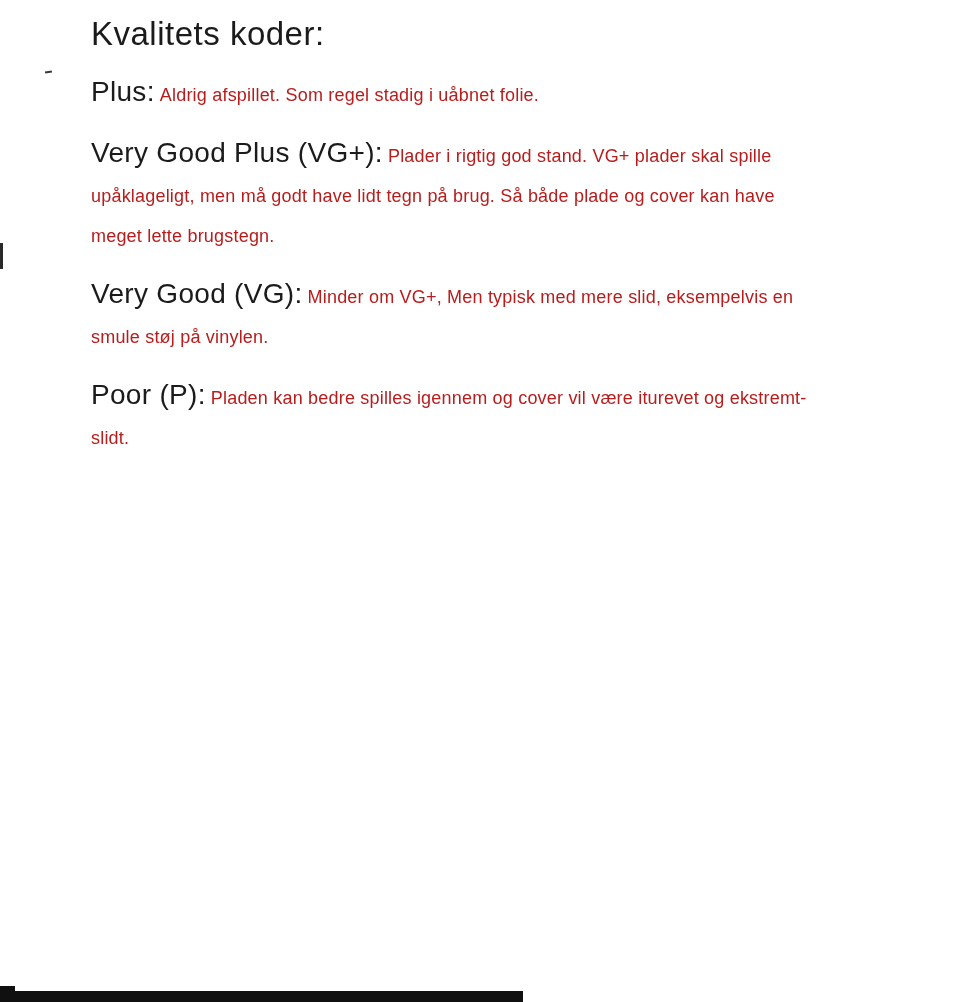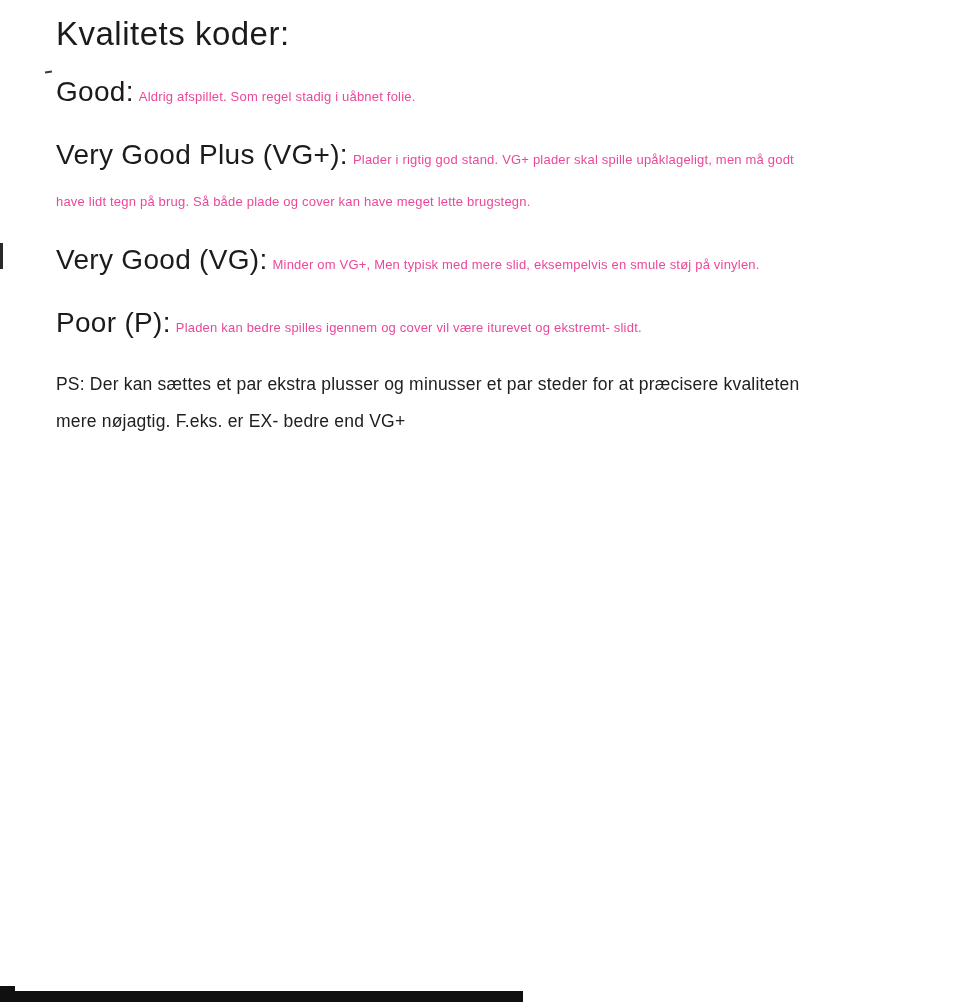--- a/index.html
+++ b/index.html
@@ -15,21 +15,21 @@
     font-family: "Liberation Sans", sans-serif;
     color: #1c1c1c;
   }
   .doc {
     position: absolute;
     top: 0;
     left: 0;
     width: 872px;
     height: 1002px;
     box-sizing: border-box;
-    padding: 10px 62px 0 56px;
+    padding: 10px 62px 0 91px;
   }
   .doc-title {
     font-size: 33px;
     letter-spacing: 0.5px;
     line-height: 44px;
     margin: 2px 0 16px 0;
     font-weight: 400;
     color: #1b1b1b;
   }
   .entry {
@@ -37,22 +37,22 @@
     line-height: 40px;
     font-size: 17.5px;
     letter-spacing: 0.2px;
   }
   .entry .term {
     font-size: 28px;
     letter-spacing: 0.3px;
     color: #1b1b1b;
   }
   .entry .desc {
-    font-size: 13px;
-    color: #ec4899;
+    font-size: 18px;
+    color: #b91c1c;
   }
   .ps-note {
     margin: 4px 0 0 0;
     line-height: 37px;
     font-size: 17.5px;
     letter-spacing: 0.2px;
     color: #202020;
   }
   
   .artifact {
@@ -90,21 +90,21 @@
   }
 </style>
 </head>
 <body>
 
 <div class="doc">
 
   <h1 class="doc-title">Kvalitets koder:</h1>
 
   <p class="entry">
-    <span class="term">Good:</span>
+    <span class="term">Plus:</span>
     <span class="desc">Aldrig afspillet. Som regel stadig i uåbnet folie.</span>
   </p>
 
 
 
   <p class="entry">
     <span class="term">Very Good Plus (VG+):</span>
     <span class="desc">Plader i rigtig god stand. VG+ plader skal spille upåklageligt, men må godt have lidt tegn på brug. Så både plade og cover kan have meget lette brugstegn.</span>
   </p>
 
@@ -114,20 +114,19 @@
   </p>
 
 
 
 
   <p class="entry">
     <span class="term">Poor (P):</span>
     <span class="desc">Pladen kan bedre spilles igennem og cover vil være iturevet og ekstremt- slidt.</span>
   </p>
 
-  <p class="ps-note">PS: Der kan sættes et par ekstra plusser og minusser et par steder for at præcisere kvaliteten mere nøjagtig. F.eks. er EX- bedre end VG+</p>
 
 </div>
 
 <div class="artifact artifact-dash"></div>
 <div class="artifact artifact-edge-line"></div>
 <div class="artifact artifact-bottom-bar"></div>
 <div class="artifact artifact-bottom-blob"></div>
 
 </body></html>

